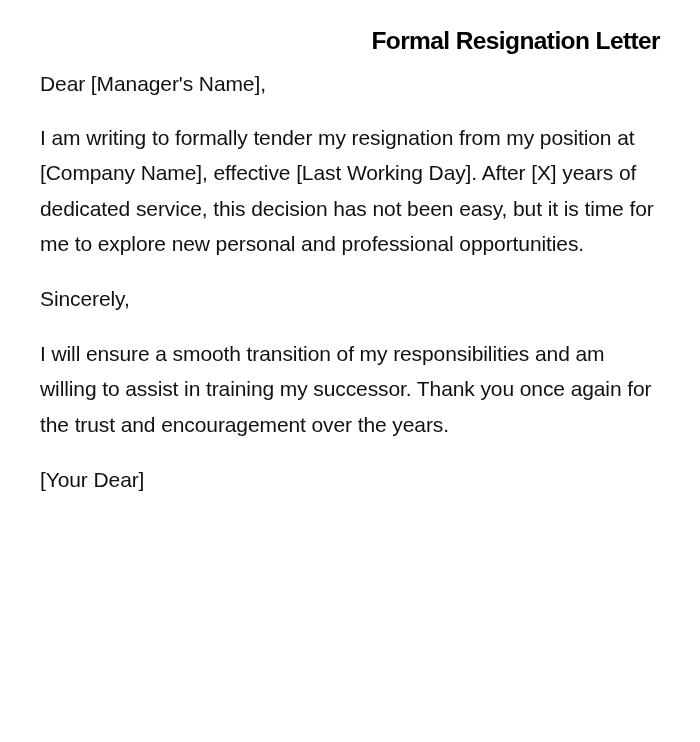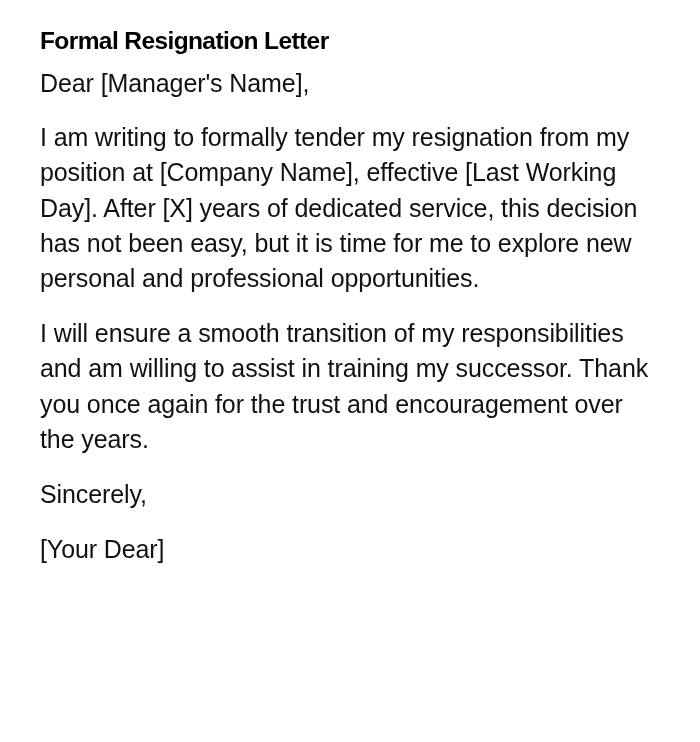--- a/index.html
+++ b/index.html
@@ -20,35 +20,36 @@
       box-sizing: content-box;
     }
     .title {
       font-family: "Liberation Sans", sans-serif;
       font-weight: bold;
       font-size: 24.5px;
       letter-spacing: -0.6px;
       line-height: 34px;
       margin: 0 0 8px 0;
       color: #000000;
+      text-align: right;
     }
     .para {
-      font-size: 25px;
+      font-size: 21px;
       line-height: 35.2px;
       margin: 0 0 20px 0;
       letter-spacing: -0.1px;
       word-spacing: 0px;
       color: #111111;
     }
     .para.greeting { margin-bottom: 19px; }
     .para.closing { margin-bottom: 20px; }
   </style>
 </head>
 <body>
 
 <div class="doc">
   <h1 class="title">Formal Resignation Letter</h1>
   <p class="para greeting">Dear [Manager's Name],</p>
   <p class="para">I am writing to formally tender my resignation from my position at [Company Name], effective [Last Working Day]. After [X] years of dedicated service, this decision has not been easy, but it is time for me to explore new personal and professional opportunities.</p>
+  <p class="para closing">Sincerely,</p>
   <p class="para">I will ensure a smooth transition of my responsibilities and am willing to assist in training my successor. Thank you once again for the trust and encouragement over the years.</p>
-  <p class="para closing">Sincerely,</p>
   <p class="para">[Your Dear]</p>
 </div>
 
 </body></html>

